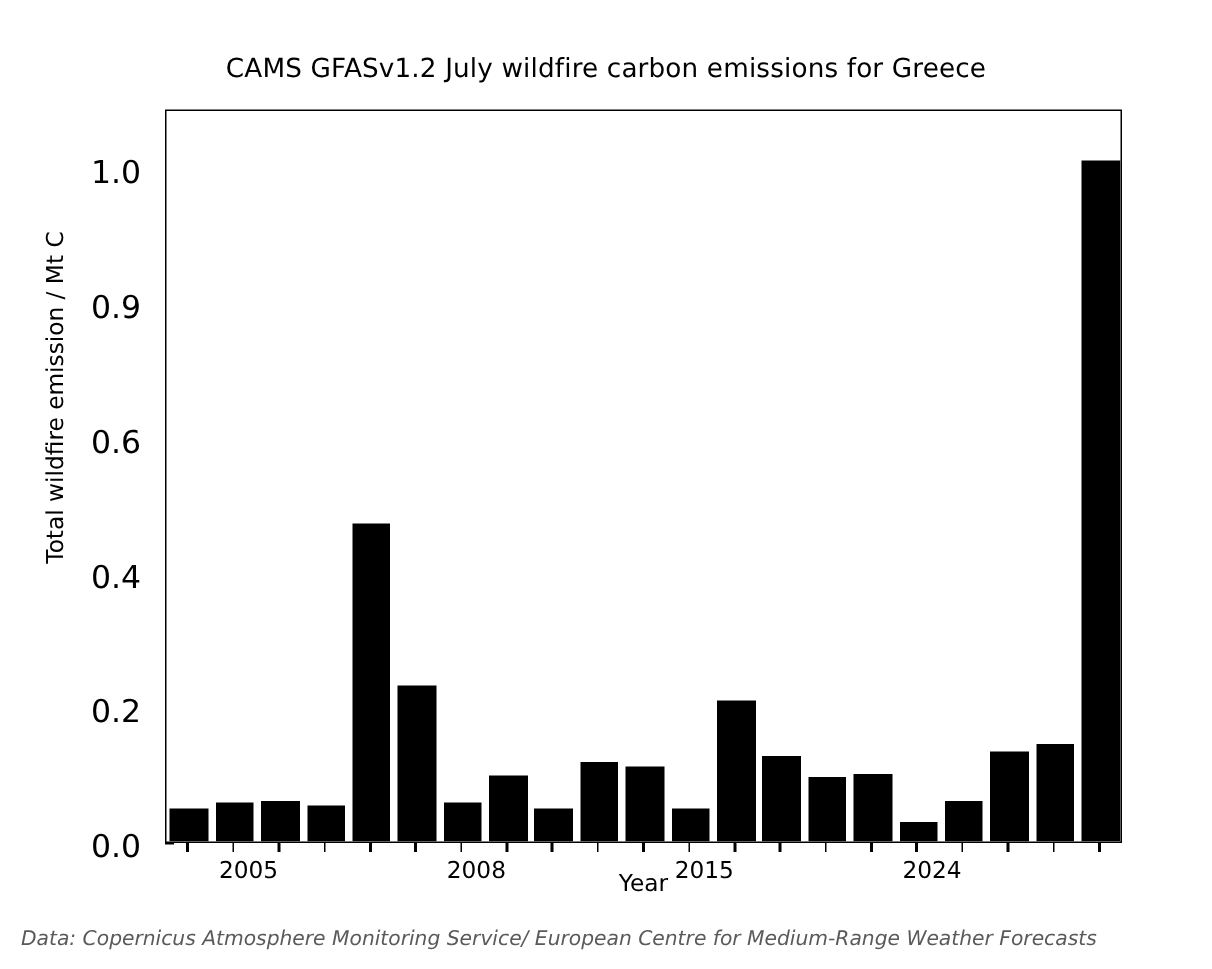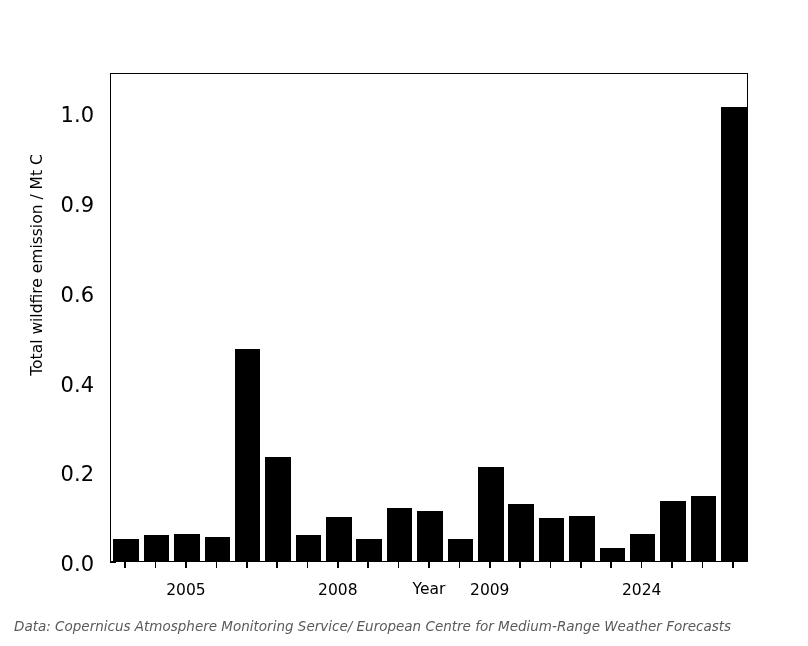--- a/index.html
+++ b/index.html
@@ -109,23 +109,22 @@
     position: absolute;
     left: -0.8px;
     top: 0px;
     width: 1.6px;
     height: 6px;
     background: #000000;
   }
   .xtick .tick-label {
     position: absolute;
     left: -40px;
-    top: 19px;
+    top: 9px;
     width: 80px;
-    text-align: center;
     font-size: 15.5px;
     color: #000000;
     white-space: nowrap;
   }
 
   #xlabel {
     position: absolute;
     left: 110px;
     top: 580px;
     width: 638px;
@@ -144,20 +143,21 @@
     font-style: italic;
     color: #5a5a5a;
     white-space: nowrap;
   }
 </style>
 </head>
 <body>
 
 <div id="figure">
 
+  <div id="chart-title">CAMS GFASv1.2 July wildfire carbon emissions for Greece</div>
 
   <div id="ylabel">Total wildfire emission / Mt C</div>
 
   <div id="yticks-container">
       <div class="ytick" style="top: 562px;">
         <div class="tick-label">0.0</div>
         <div class="tick-mark"></div>
       </div>
       <div class="ytick" style="top: 472.275px;">
         <div class="tick-label">0.2</div>
@@ -214,21 +214,21 @@
         <div class="tick-mark"></div>
       </div>
       <div class="xtick" style="left: 429px;">
         <div class="tick-mark"></div>
       </div>
       <div class="xtick" style="left: 459.381px;">
         <div class="tick-mark"></div>
       </div>
       <div class="xtick" style="left: 489.762px;">
         <div class="tick-mark"></div>
-        <div class="tick-label">2009</div>
+        <div class="tick-label">2015</div>
       </div>
       <div class="xtick" style="left: 520.143px;">
         <div class="tick-mark"></div>
       </div>
       <div class="xtick" style="left: 550.524px;">
         <div class="tick-mark"></div>
       </div>
       <div class="xtick" style="left: 580.905px;">
         <div class="tick-mark"></div>
       </div>

